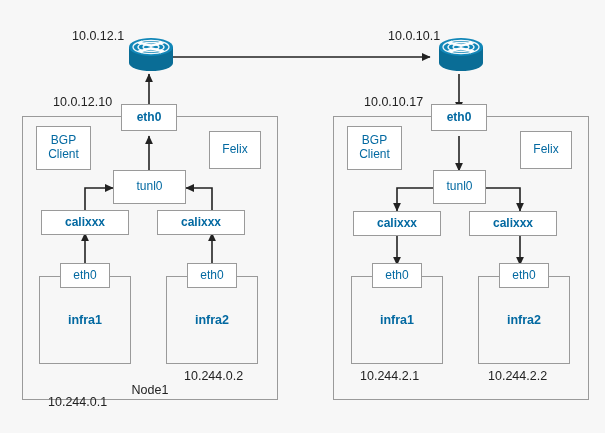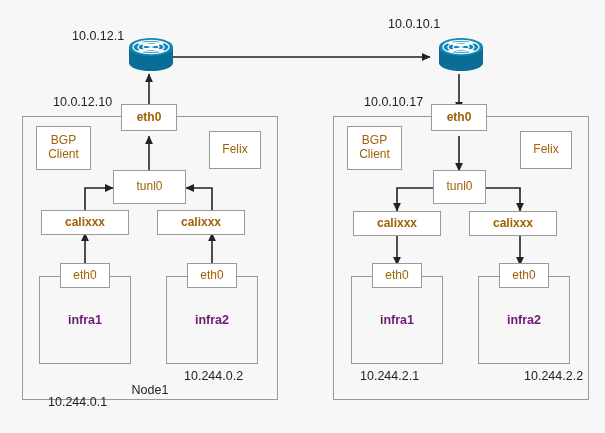--- a/index.html
+++ b/index.html
@@ -24,21 +24,21 @@
   }
   .box {
     position: absolute;
     box-sizing: border-box;
     background: #ffffff;
     border: 1.6px solid #9a9a9a;
     display: flex;
     align-items: center;
     justify-content: center;
     text-align: center;
-    color: #a16207;
+    color: #0369a1;
     font-size: 12px;
     line-height: 1.15;
     z-index: 3;
   }
   .box.bold { font-weight: bold; }
   .container {
     position: absolute;
     box-sizing: border-box;
     background: transparent;
     border: 1.6px solid #9a9a9a;
@@ -48,21 +48,21 @@
     position: absolute;
     box-sizing: border-box;
     background: transparent;
     border: 1.6px solid #9a9a9a;
     z-index: 2;
   }
   .infra-label {
     position: absolute;
     font-size: 12.5px;
     font-weight: bold;
-    color: #701a75;
+    color: #0369a1;
     text-align: center;
     z-index: 2;
   }
   .label {
     position: absolute;
     font-size: 12.5px;
     color: #222;
     white-space: nowrap;
     z-index: 4;
   }
@@ -175,21 +175,21 @@
       <g fill="#ffffff">
         <path d="M12.6,9.4 L16.8,6.2 L16.2,10.4 Z"></path>
         <path d="M39.4,16.6 L35.2,19.8 L35.8,15.6 Z"></path>
         <path d="M39.2,9.6 L35.0,6.4 L35.6,10.6 Z"></path>
         <path d="M12.8,16.4 L17.0,19.6 L16.4,15.4 Z"></path>
       </g>
     </svg>
   </div>
 
   <div class="label" style="left:72px; top:29px;">10.0.12.1</div>
-  <div class="label" style="left:388px; top:17px;text-align:right;">10.0.10.1</div>
+  <div class="label" style="left:388px; top:29px;text-align:right;">10.0.10.1</div>
 
   <div class="container" style="left:22px; top:116px; width:256px; height:284px;"></div>
 
   <div class="label" style="left:53px; top:95px;">10.0.12.10</div>
 
   <div class="box bold" style="left:121px; top:104px; width:56px; height:27px;">eth0</div>
 
   <div class="box" style="left:36px; top:126px; width:55px; height:44px; flex-direction:column;">
     <span>BGP</span>
     <span>Client</span>
@@ -233,17 +233,17 @@
   <div class="box bold" style="left:469px; top:211px; width:88px; height:25px;">calixxx</div>
 
   <div class="infra" style="left:351px; top:276px; width:92px; height:88px;"></div>
   <div class="box" style="left:372px; top:263px; width:50px; height:25px;">eth0</div>
   <div class="infra-label" style="left:351px; top:313px; width:92px;">infra1</div>
   <div class="label" style="left:360px; top:369px;">10.244.2.1</div>
 
   <div class="infra" style="left:478px; top:276px; width:92px; height:88px;"></div>
   <div class="box" style="left:499px; top:263px; width:50px; height:25px;">eth0</div>
   <div class="infra-label" style="left:478px; top:313px; width:92px;">infra2</div>
-  <div class="label" style="left:488px; top:369px;margin-left:36px;">10.244.2.2</div>
+  <div class="label" style="left:488px; top:369px;">10.244.2.2</div>
 
 
 
 </div>
 
 </body></html>

